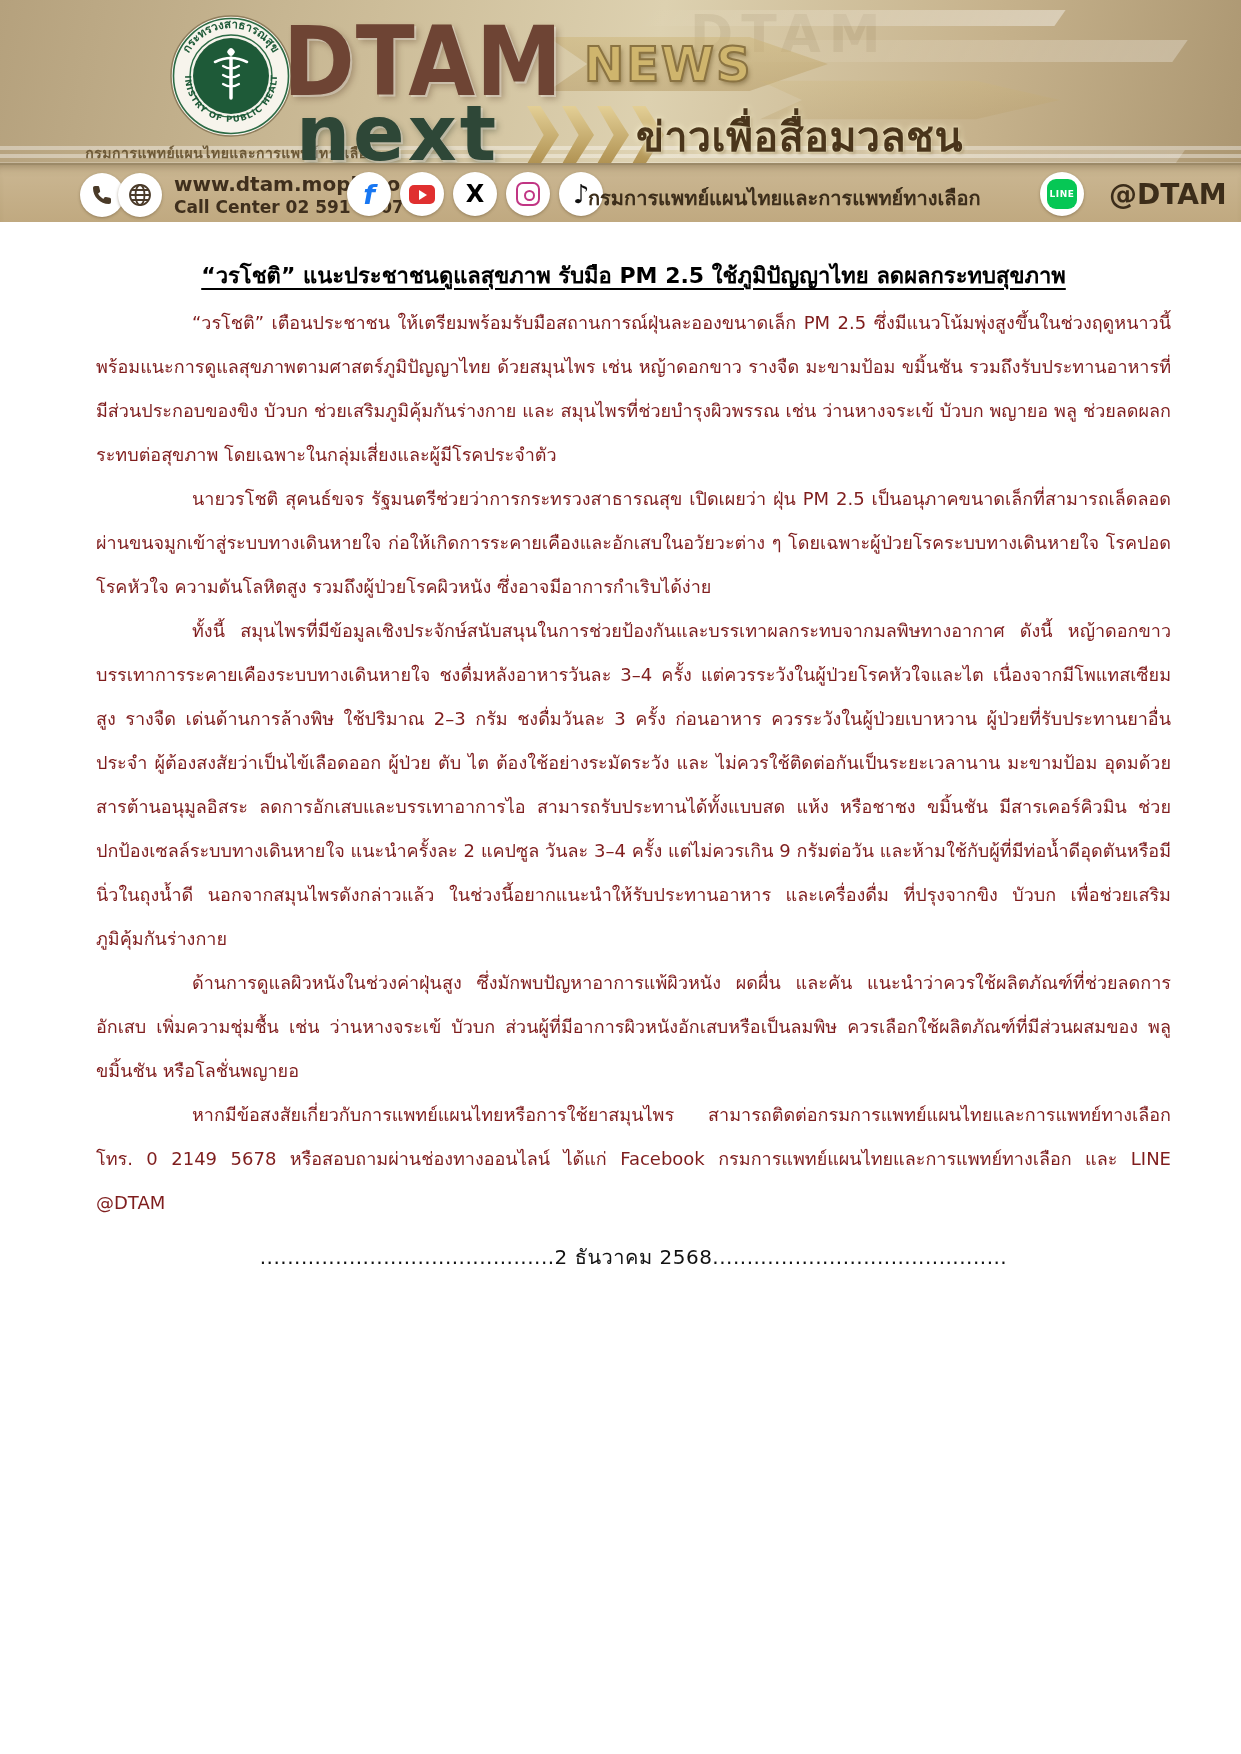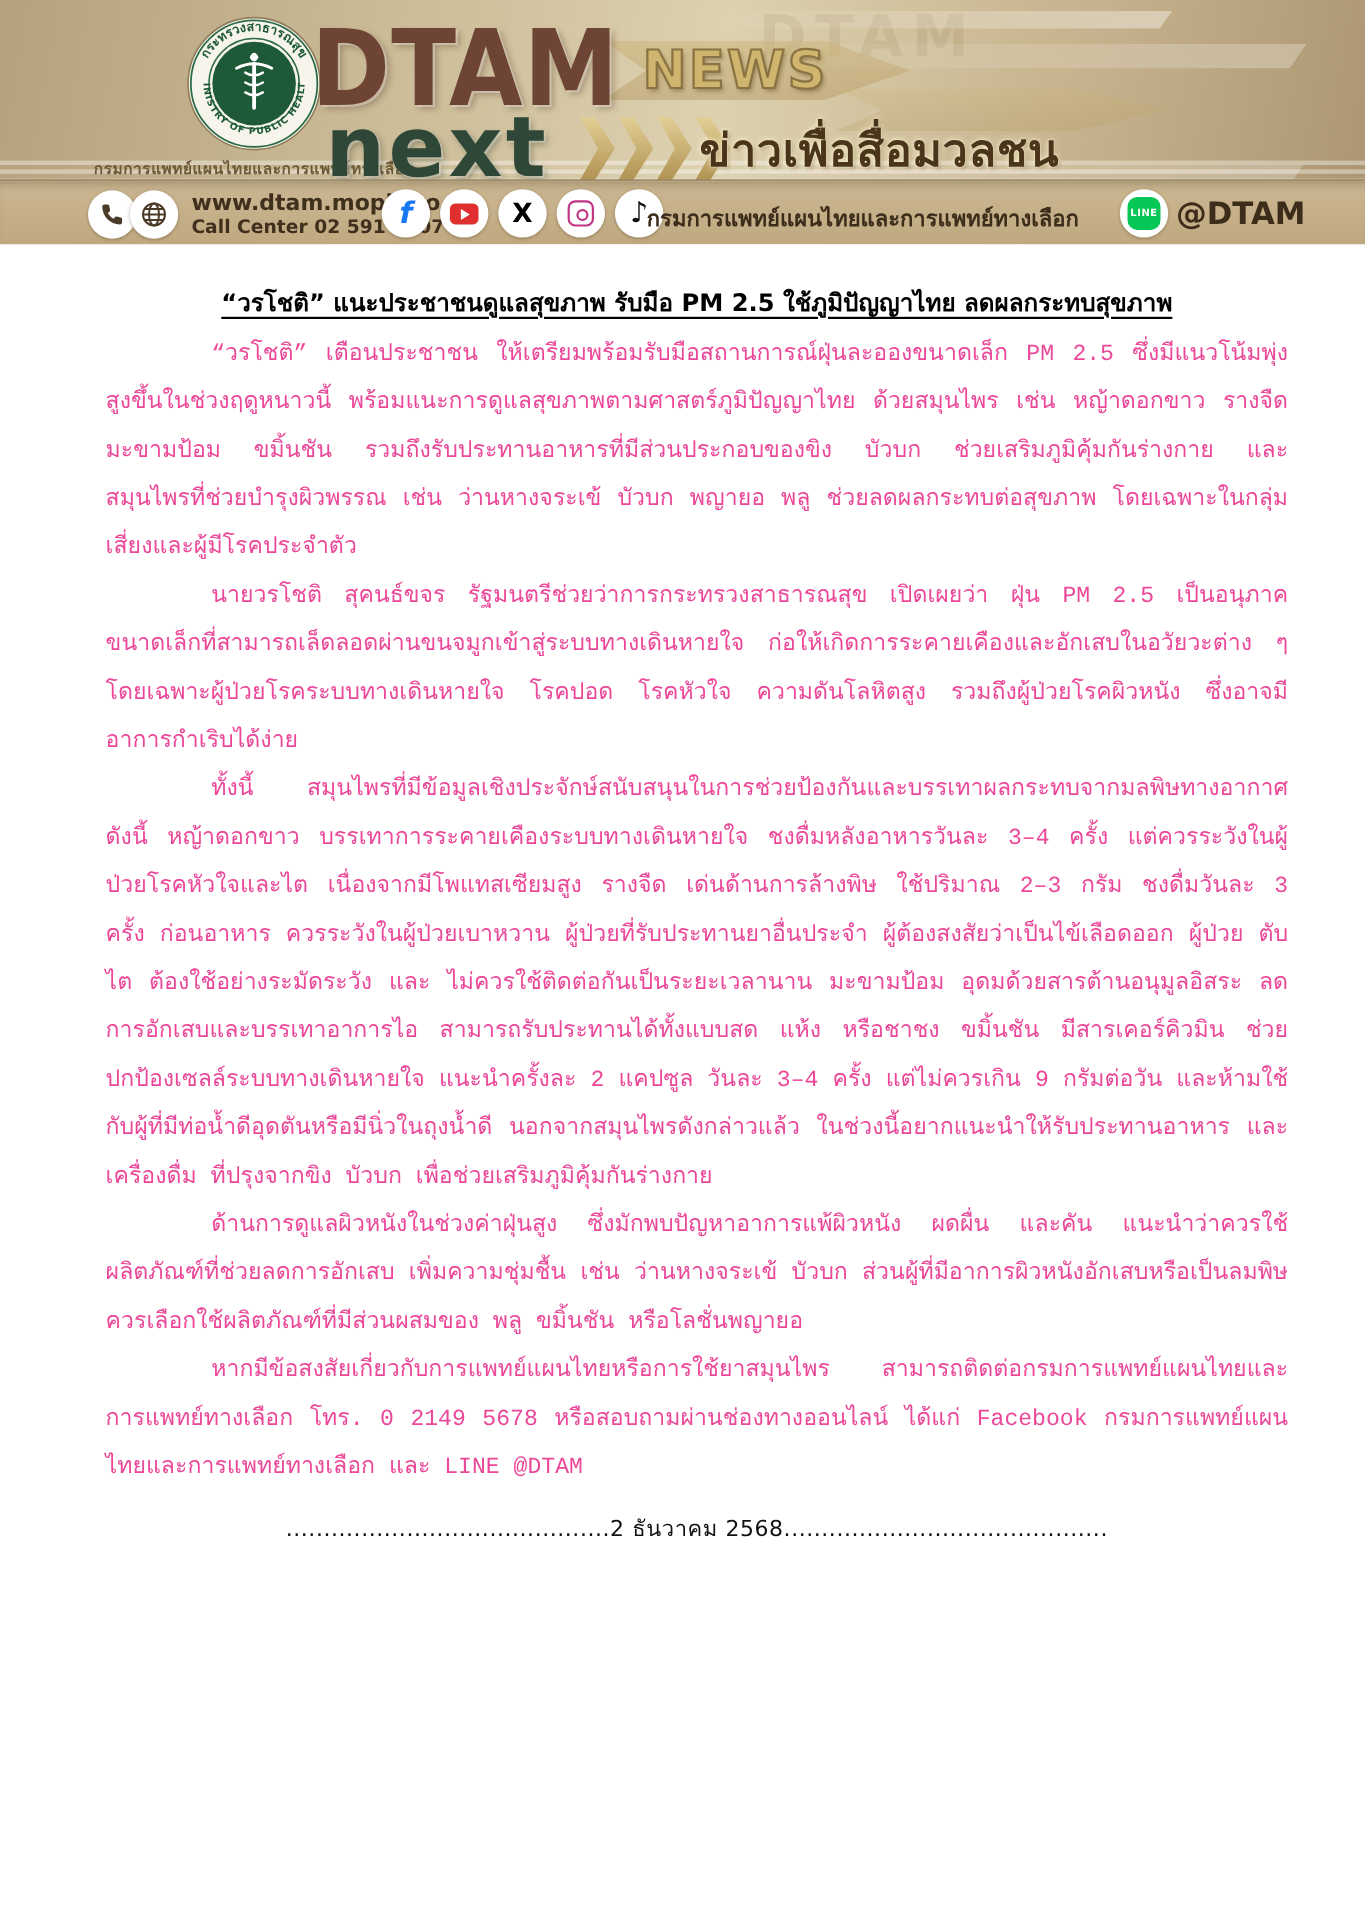--- a/index.html
+++ b/index.html
@@ -89,38 +89,38 @@
 
   .social-group { position:absolute; left:347px; top:7px; display:flex; align-items:center; gap:9px; }
   .fb   { color:#1877f2; font-size:27px; font-weight:900; font-style:italic; }
   .yt   { width:26px; height:19px; background:#e02f2f; border-radius:5px; position:relative; }
   .yt::after { content:""; position:absolute; left:10px; top:5px; border-left:8px solid #fff; border-top:5px solid transparent; border-bottom:5px solid transparent; }
   .xx   { color:#000; font-size:24px; font-weight:900; }
   .ig   { width:24px; height:24px; border:2.5px solid #c13584; border-radius:7px; position:relative; }
   .ig::after { content:""; position:absolute; left:6px; top:6px; width:7px; height:7px; border:2.5px solid #c13584; border-radius:50%; }
   .tk   { color:#111; font-size:26px; font-weight:900; }
   .bar-dept { position:absolute; left:588px; top:17px; font-size:20px; font-weight:bold; color:#3c2d1a; }
-  .line-group { position:absolute; left:1018px; top:7px; display:flex; align-items:center; gap:7px; }
+  .line-group { position:absolute; left:1040px; top:7px; display:flex; align-items:center; gap:25px; }
   .line-badge {
     width:30px; height:30px; background:#06c755; border-radius:9px;
     display:flex; align-items:center; justify-content:center;
   }
   .line-badge span { color:#fff; font-size:9px; font-weight:900; letter-spacing:.5px; }
   .line-id { font-size:28px; font-weight:bold; color:#3c2d1a; }
 
   
   .doc { position:relative; padding:36px 70px 0 96px; color:#111; }
   .doc-title {
     text-align:center; font-size:22px; font-weight:bold; color:#000;
     text-decoration:underline; text-underline-offset:5px; text-decoration-thickness:1.5px;
     margin-bottom:8px;
   }
   .doc p {
-    font-size:21px; line-height:44px; text-align:justify; text-justify:inter-word;
-    text-indent:96px; color:#ec4899;font-family:Liberation Mono, monospace;
+    font-size:18px; line-height:44px; text-align:justify; text-justify:inter-word;
+    text-indent:96px; color:#7f1d1d;
   }
   .date-line { margin-top:16px; text-align:center; font-size:20px; color:#121212; letter-spacing:.5px; }
 </style>
 </head>
 <body>
 
 <div class="page">
 
   <header class="banner">
     <div class="ghost">DTAM</div>

